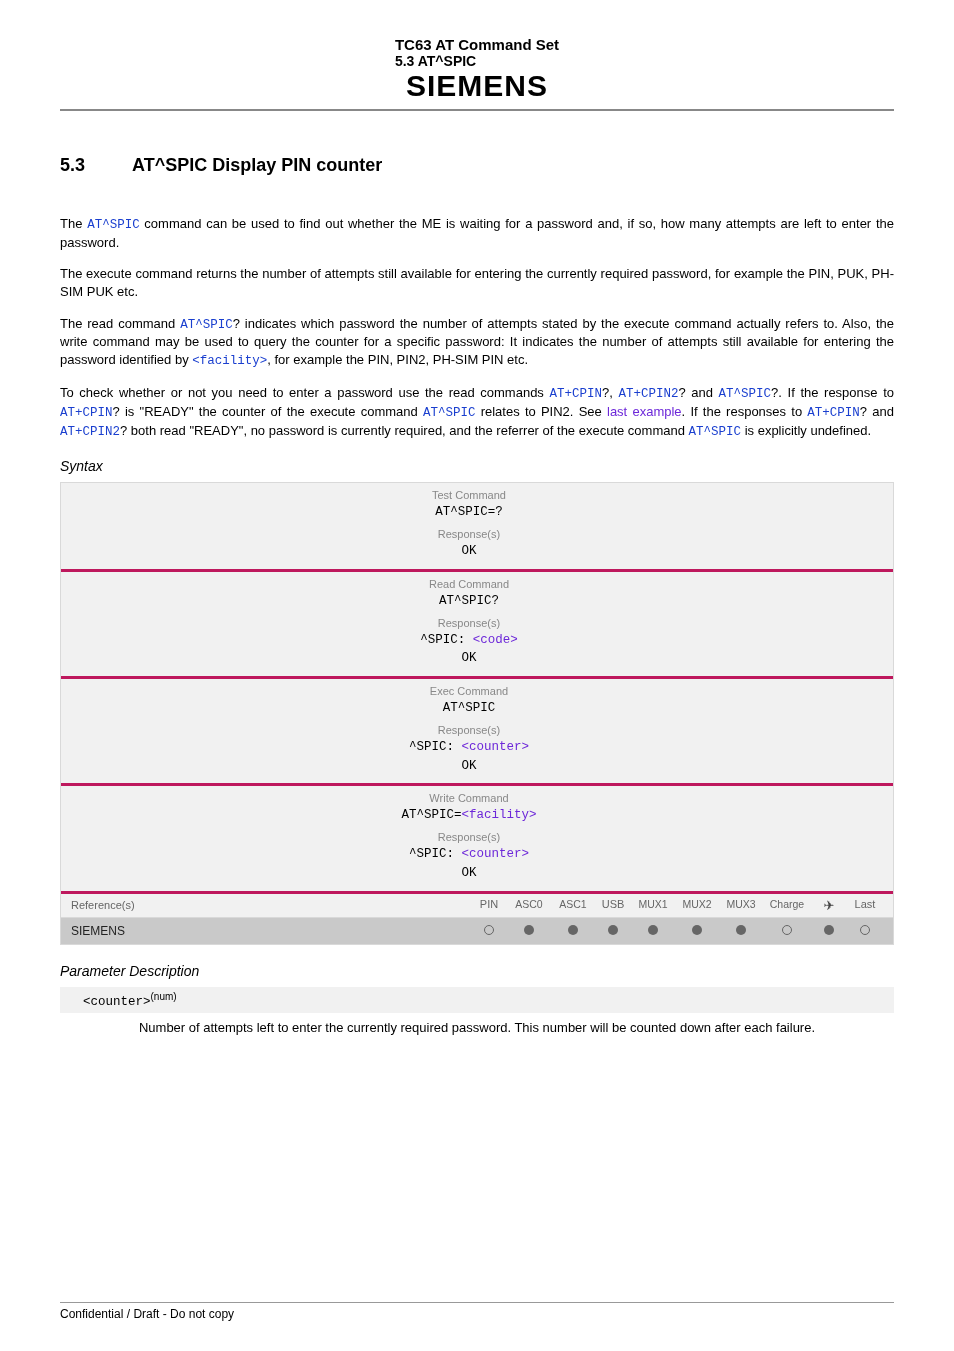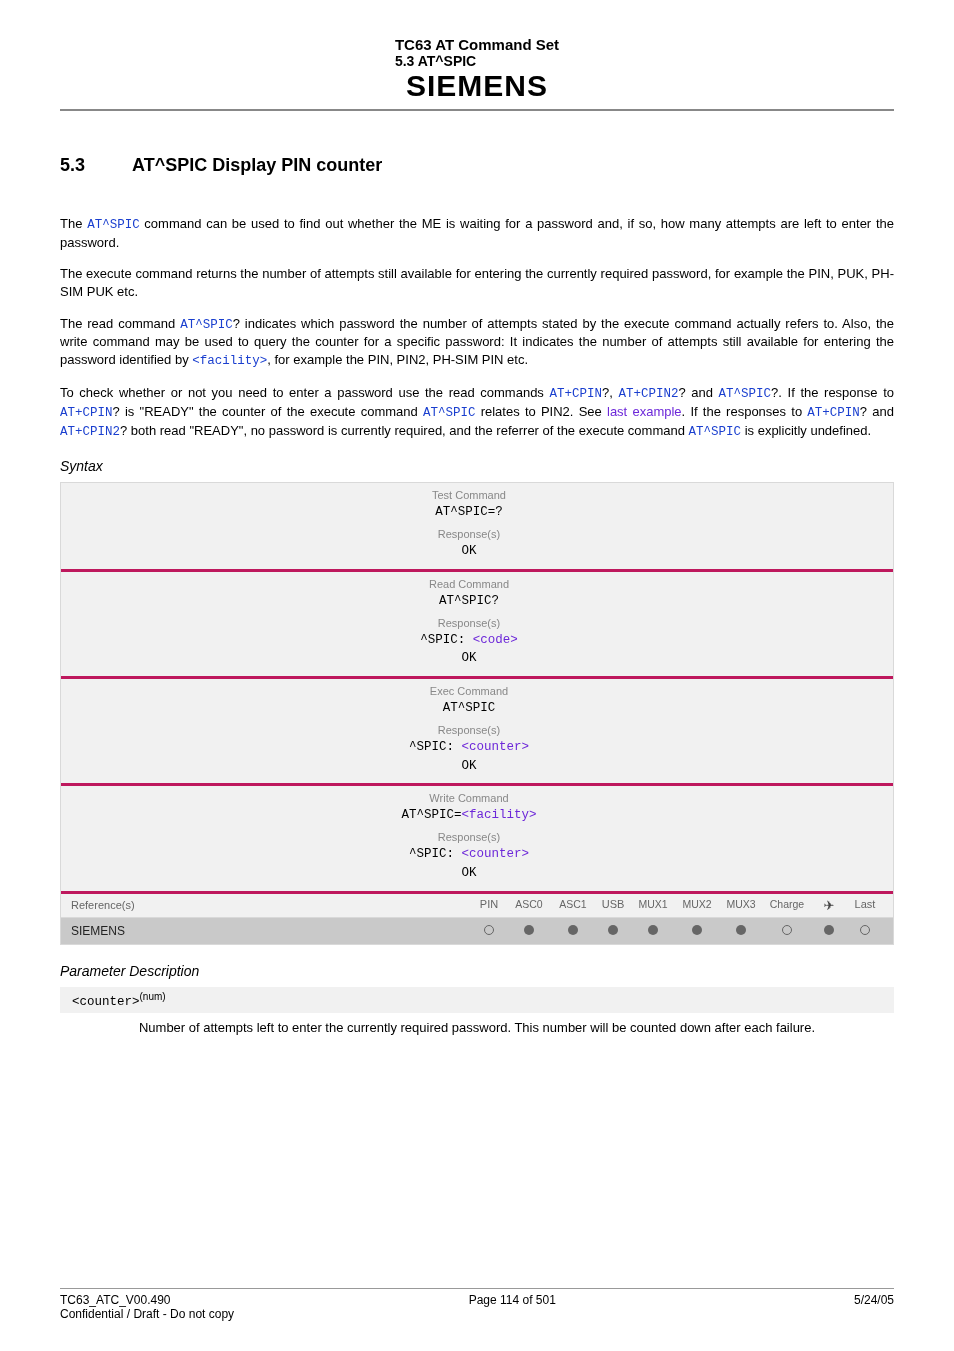--- a/index.html
+++ b/index.html
@@ -92,21 +92,21 @@
     text-align: center;
     font-size: 10.5px;
   }
   .ref-col-narrow { width: 36px; text-align: center; font-size: 11px; }
   .ref-col-wide { width: 48px; text-align: center; font-size: 10.5px; }
   .dot-f { display:inline-block; width:10px; height:10px; border-radius:50%; background:#666; }
   .dot-e { display:inline-block; width:10px; height:10px; border-radius:50%; background:transparent; border:1.5px solid #666; }
   .plane { font-size: 13px; color:#444; }
   .param-box {
     background: #f1f1f1;
-    padding: 4px 12px;
+    padding: 4px 23px;
     font-family: "Courier New", monospace;
     font-size: 12.5px;
     margin-bottom: 6px;
   }
   .sup { font-size: 10px; vertical-align: super; font-family: Arial, sans-serif; }
   .footer {
     position: absolute;
     bottom: 30px;
     left: 60px;
     right: 60px;
@@ -228,21 +228,16 @@
 
   <div class="subhead">Parameter Description</div>
 
   <div class="param-box">
     <span>&lt;counter&gt;</span><span class="sup">(num)</span>
   </div>
   <p class="body" style="text-align:center;">Number of attempts left to enter the currently required password. This number will be counted down after each failure.</p>
 
   <div class="footer">
     <hr class="footer-hr">
-    <div class="footer-row">
-      <span>TC63_ATC_V00.490</span>
-      <span>Page 114 of 501</span>
-      <span>5/24/05</span>
-    </div>
     <div class="footer-sub">Confidential / Draft - Do not copy</div>
   </div>
 
 </div>
 
 </body></html>

